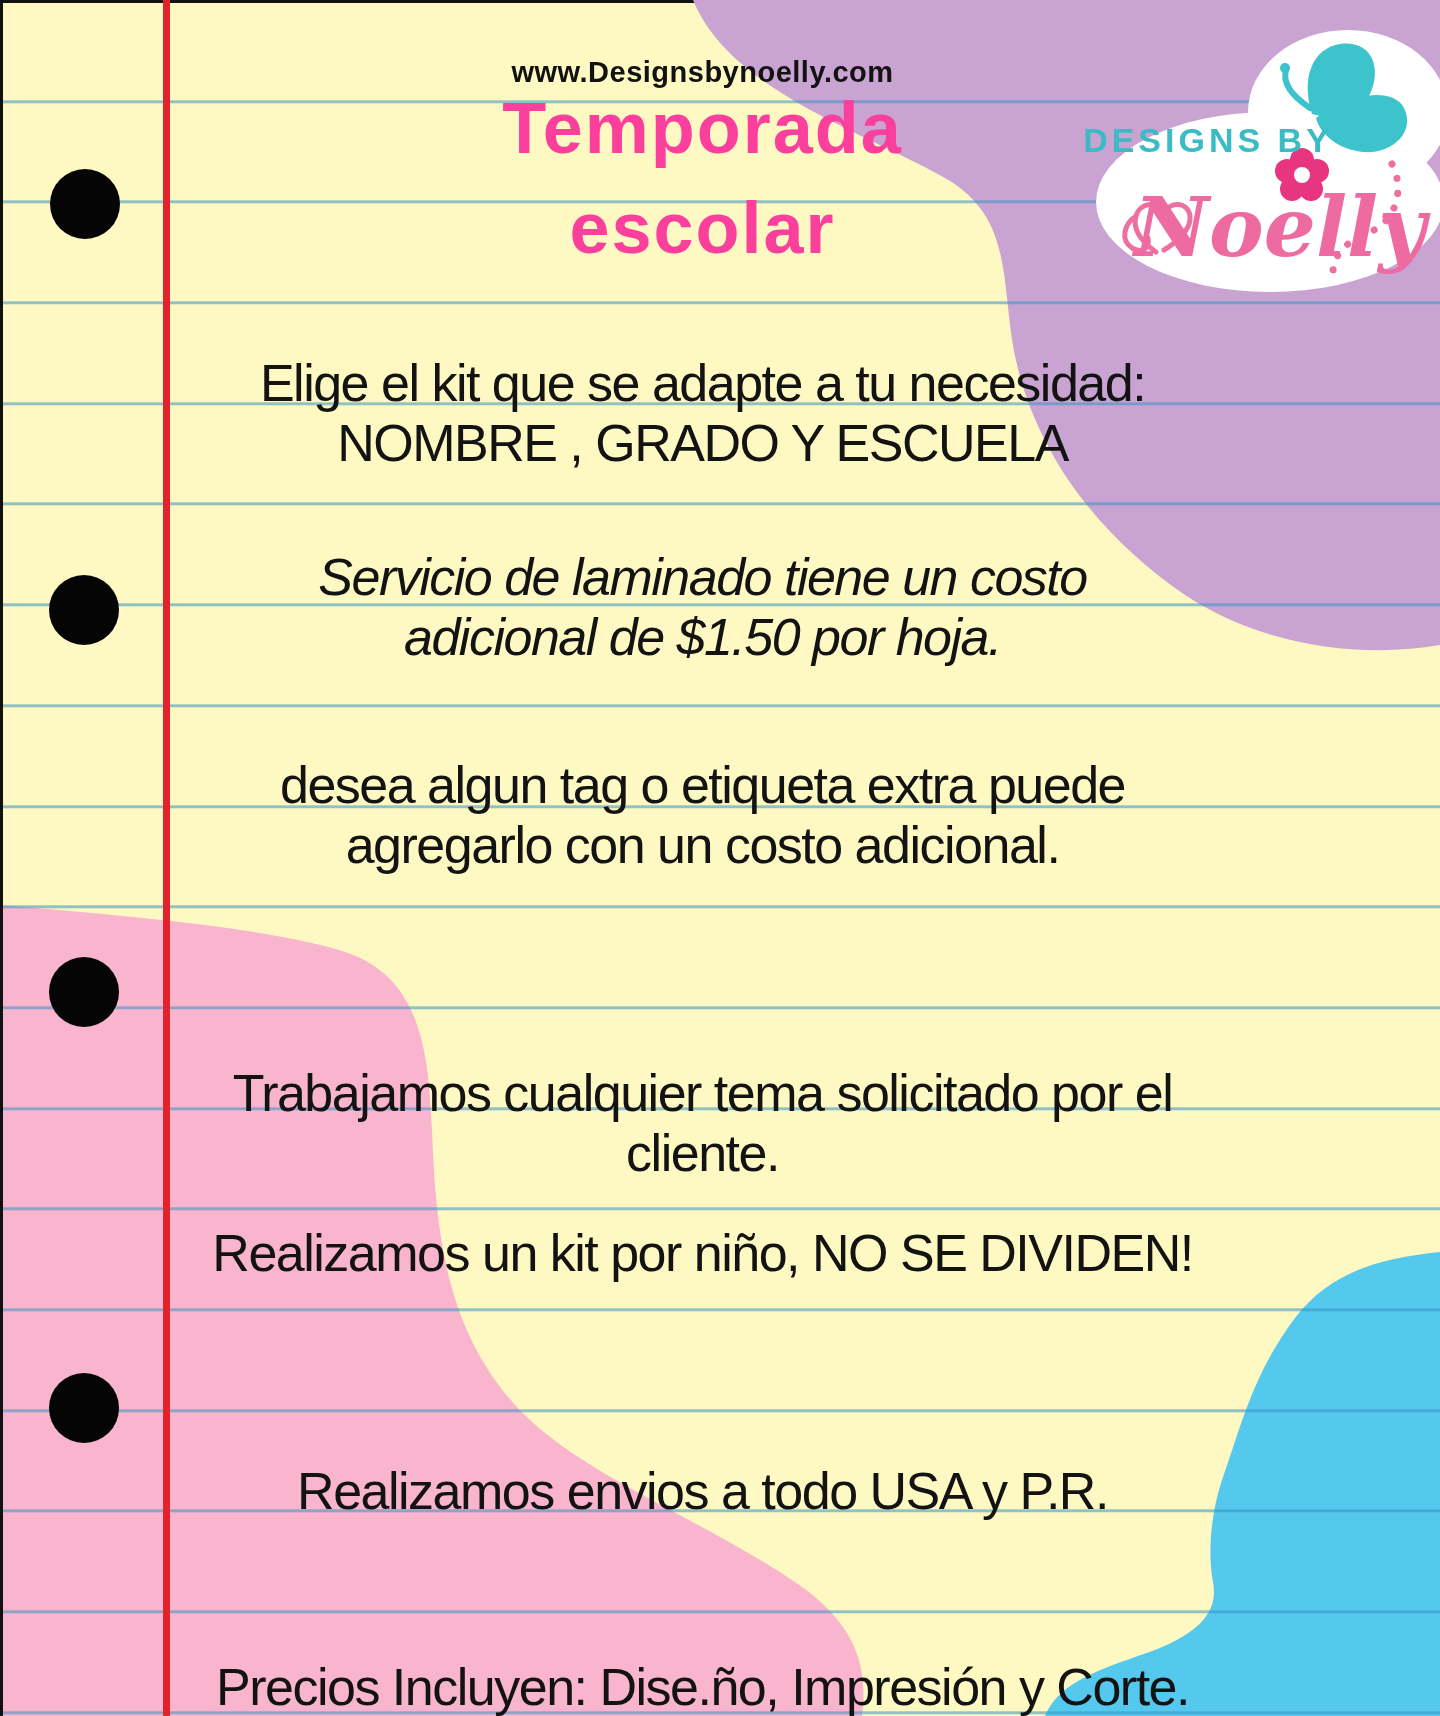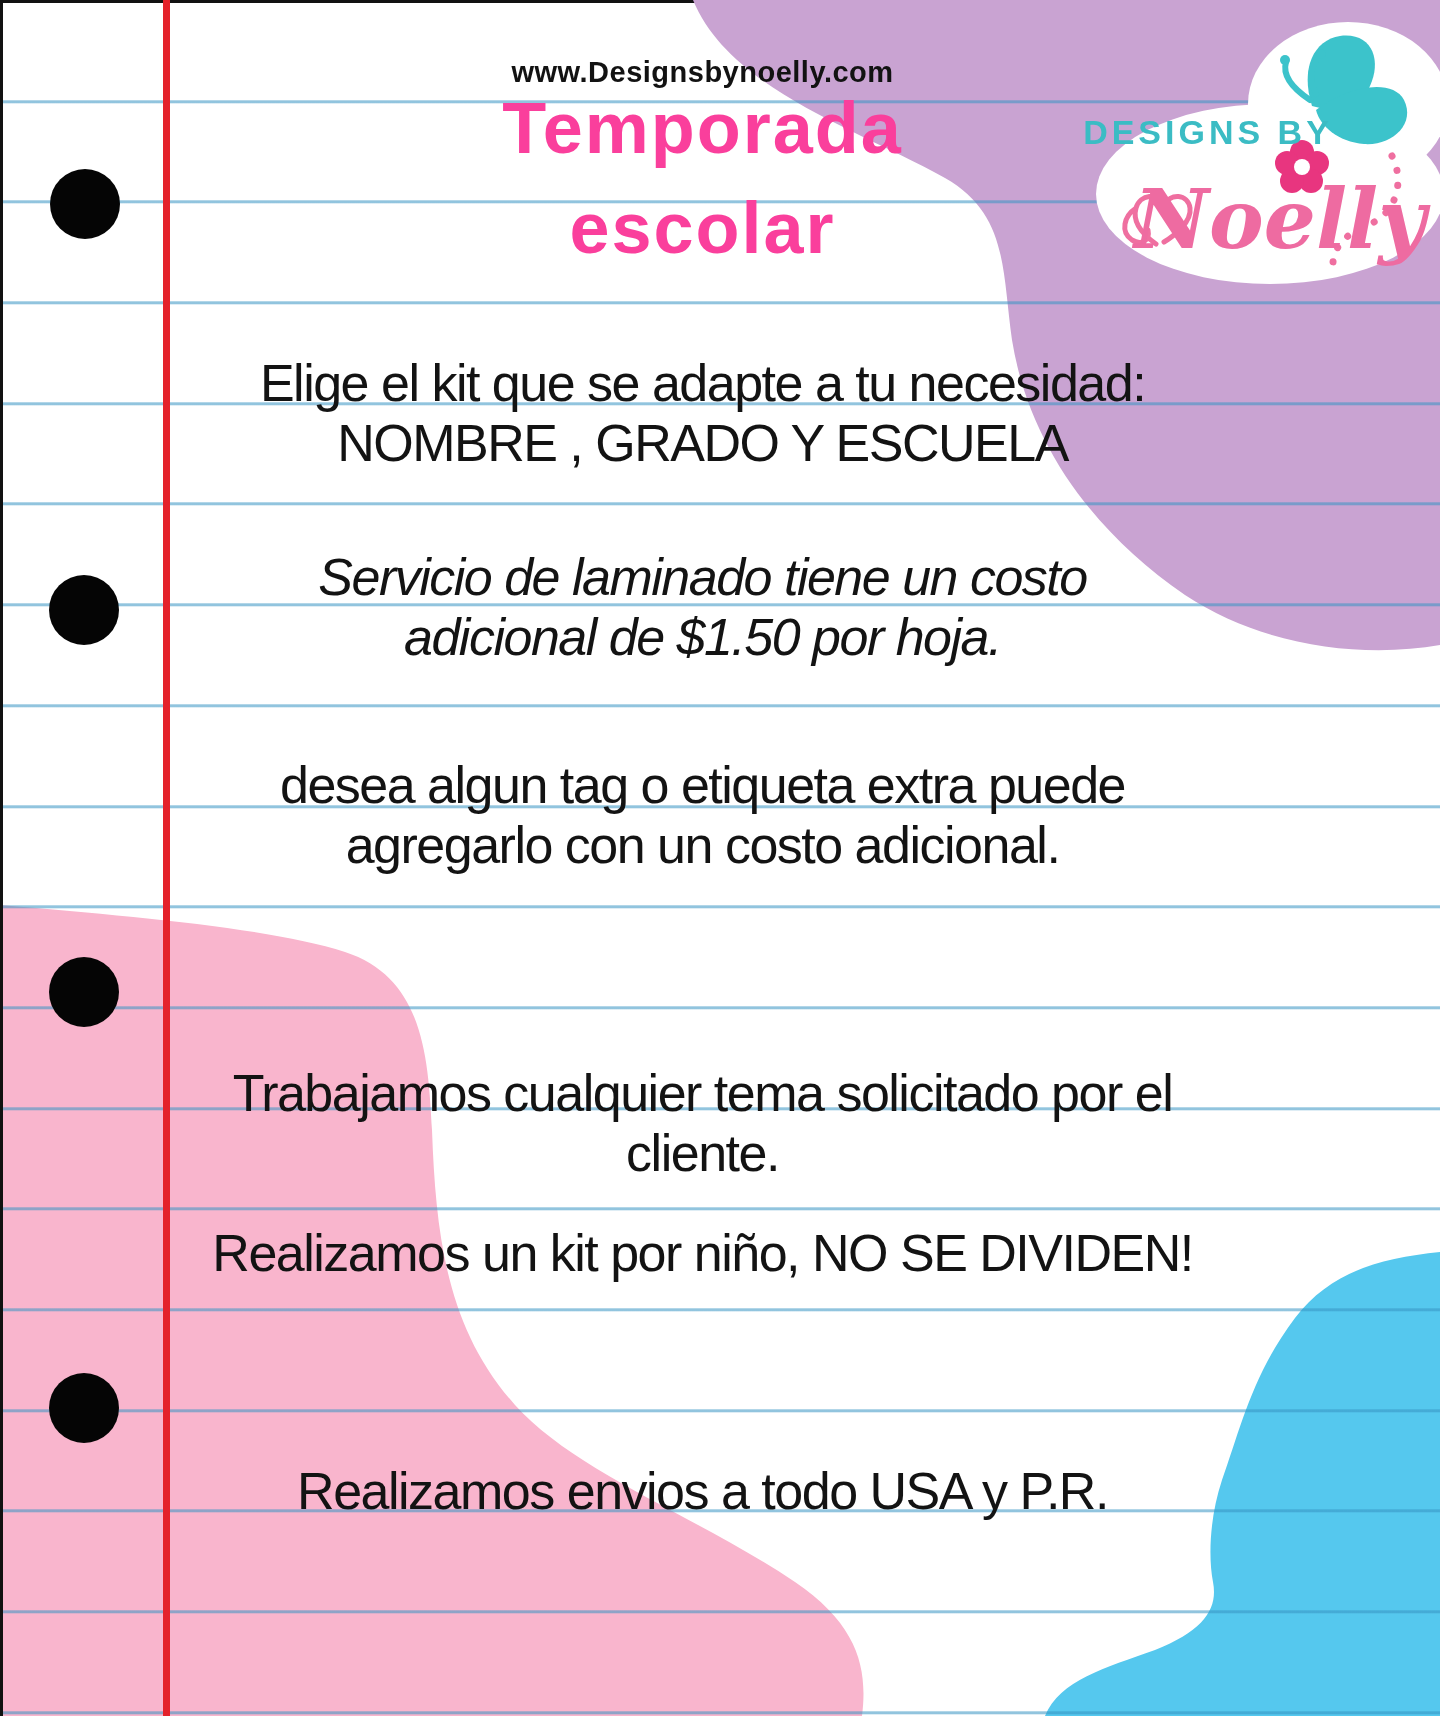--- a/index.html
+++ b/index.html
@@ -1,19 +1,19 @@
 <!DOCTYPE html>
 <html><head>
 <meta charset="utf-8">
 <style>
   html,body{margin:0;padding:0;background:#888;}
   .page{
     position:relative;
     width:1440px;height:1716px;
-    background:#ffffff;
+    background:#fef9c3;
     overflow:hidden;
     font-family:"Liberation Sans", sans-serif;
   }
   
   .border-top{position:absolute;left:0;top:0;width:100%;height:3px;background:#111;z-index:0;}
   .border-left{position:absolute;left:0;top:0;width:3px;height:100%;background:#111;z-index:7;}
   
   .blobs{position:absolute;left:0;top:0;z-index:1;}
   
   .rules{
@@ -39,21 +39,21 @@
   }
   .title{
     position:absolute;left:0;top:78px;width:100%;
     color:#fa3f9c;font-size:72px;line-height:100px;font-weight:800;letter-spacing:2px;
   }
   .para{position:absolute;left:0;width:100%;color:#131313;margin-top:15px;}
   .body-line{height:60px;line-height:60px;font-size:52px;letter-spacing:-1.5px;font-weight:400;white-space:nowrap;}
   .p1{top:338px;} .p2{top:532px;font-style:italic;} .p3{top:740px;} .p4{top:1048px;}
   .p5{top:1208px;} .p6{top:1446px;} .p7{top:1642px;}
   
-  .sticker{position:absolute;left:1080px;top:16px;width:360px;height:290px;z-index:6;}
+  .sticker{position:absolute;left:1080px;top:24px;width:360px;height:290px;z-index:6;}
 </style>
 </head>
 <body>
 
 <div class="page">
 
   <div class="border-top"></div>
 
   <svg class="blobs" width="1440" height="1716" viewBox="0 0 1440 1716" aria-hidden="true">
     <path fill="#c9a3d2" d="M 693,0 C 730,90 860,130 945,178 C 1008,214 1002,270 1012,340
@@ -104,20 +104,23 @@
     </div>
 
     <div class="para p5">
       <div class="body-line">Realizamos un kit por niño, NO SE DIVIDEN!</div>
     </div>
 
     <div class="para p6">
       <div class="body-line">Realizamos envios a todo USA y P.R.</div>
     </div>
 
+    <div class="para p7">
+      <div class="body-line">Precios Incluyen: Dise.ño, Impresión y Corte.</div>
+    </div>
 
   </div>
 
   <div class="sticker">
     <svg width="360" height="290" viewBox="0 0 360 290" aria-hidden="true">
 
       <g>
         <ellipse cx="190" cy="178" rx="174" ry="90" fill="#ffffff"></ellipse>
         <ellipse cx="268" cy="88" rx="100" ry="82" fill="#ffffff"></ellipse>
       </g>

